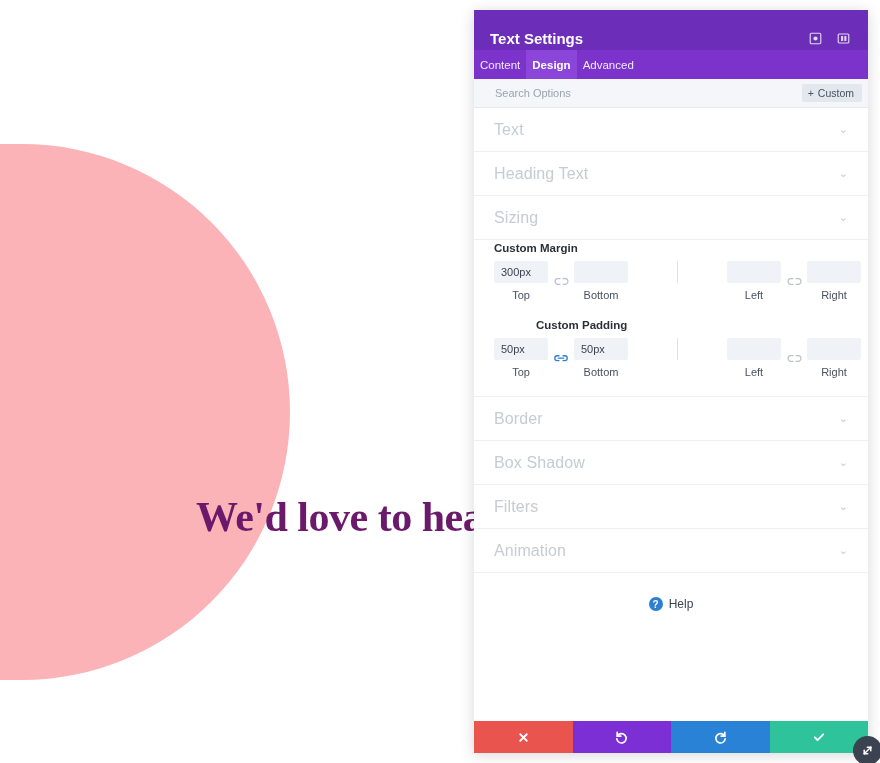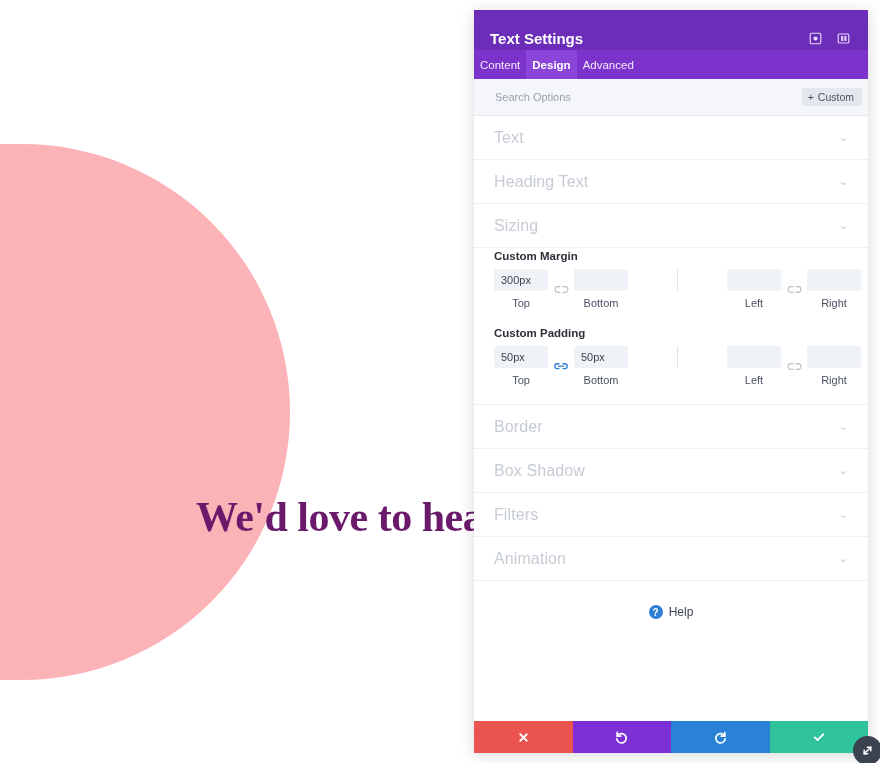--- a/index.html
+++ b/index.html
@@ -91,21 +91,21 @@
     cursor: pointer;
   }
   .tab.active {
     background: #8c45d9;
     color: #ffffff;
     font-weight: bold;
   }
 
   
   .search-row {
-    height: 37px;
+    height: 29px;
     background: #f4f6fa;
     border-bottom: 1px solid #e6e9f0;
     display: flex; align-items: center;
     padding-left: 19px; padding-right: 6px;
     flex: none;
   }
   .search-input {
     flex: 1;
     border: none; outline: none;
     background: transparent;
@@ -346,21 +346,21 @@
                 <path d="M12 2.2h2.8a3.8 3.8 0 0 1 0 7.6H12"></path>
               </svg>
             </div>
             <div class="cell">
               <input type="text" value="" style="">
               <div class="sub">Right</div>
             </div>
           </div>
         </div>
 
-        <div class="field-label" style="margin-top:18px;">Custom Padding</div>
+        <div class="field-label" style="margin-top:18px;margin-left:42px;">Custom Padding</div>
         <div class="spacing-row">
           <div class="pair">
             <div class="cell">
               <input type="text" value="50px" style="">
               <div class="sub">Top</div>
             </div>
             <div class="link-icon">
               <svg width="16" height="12" viewBox="0 0 20 12" fill="none" stroke="#2e7fd1" stroke-width="1.6" stroke-linecap="round">
                 <path d="M7.5 3.2H5.2a3 3 0 0 0 0 6h2.3"></path>
                 <path d="M12.5 3.2h2.3a3 3 0 0 1 0 6h-2.3"></path>

